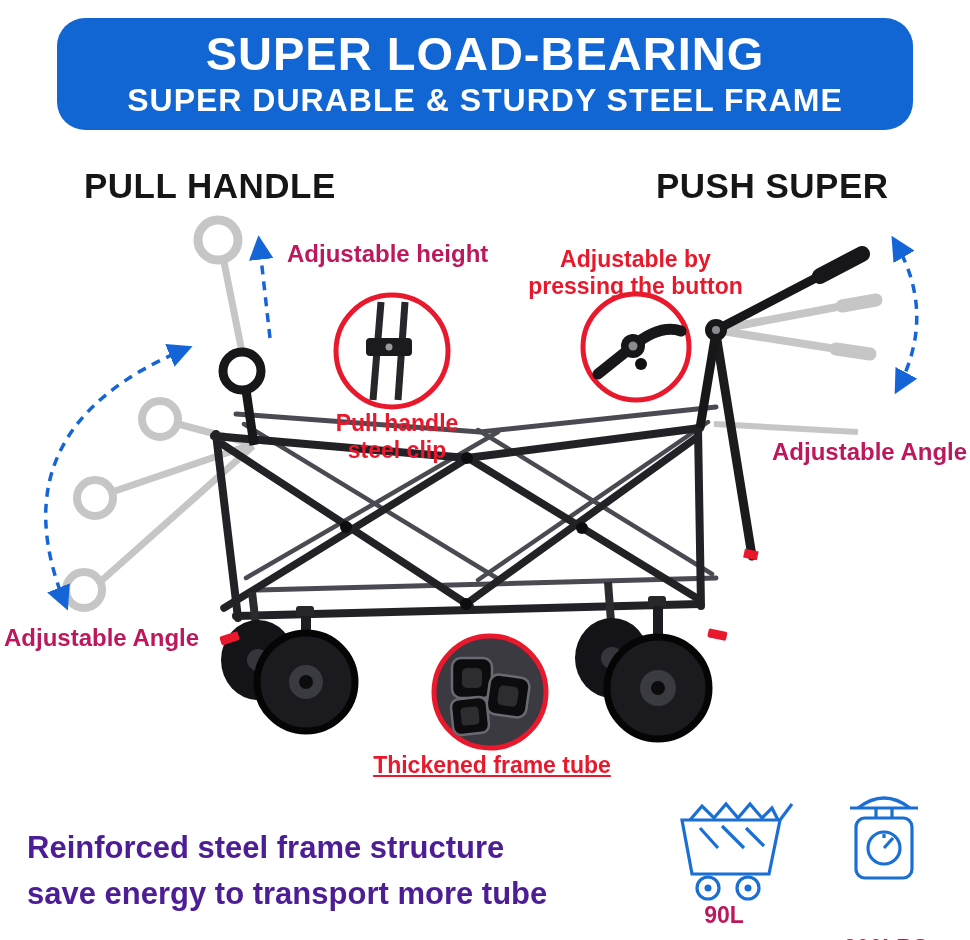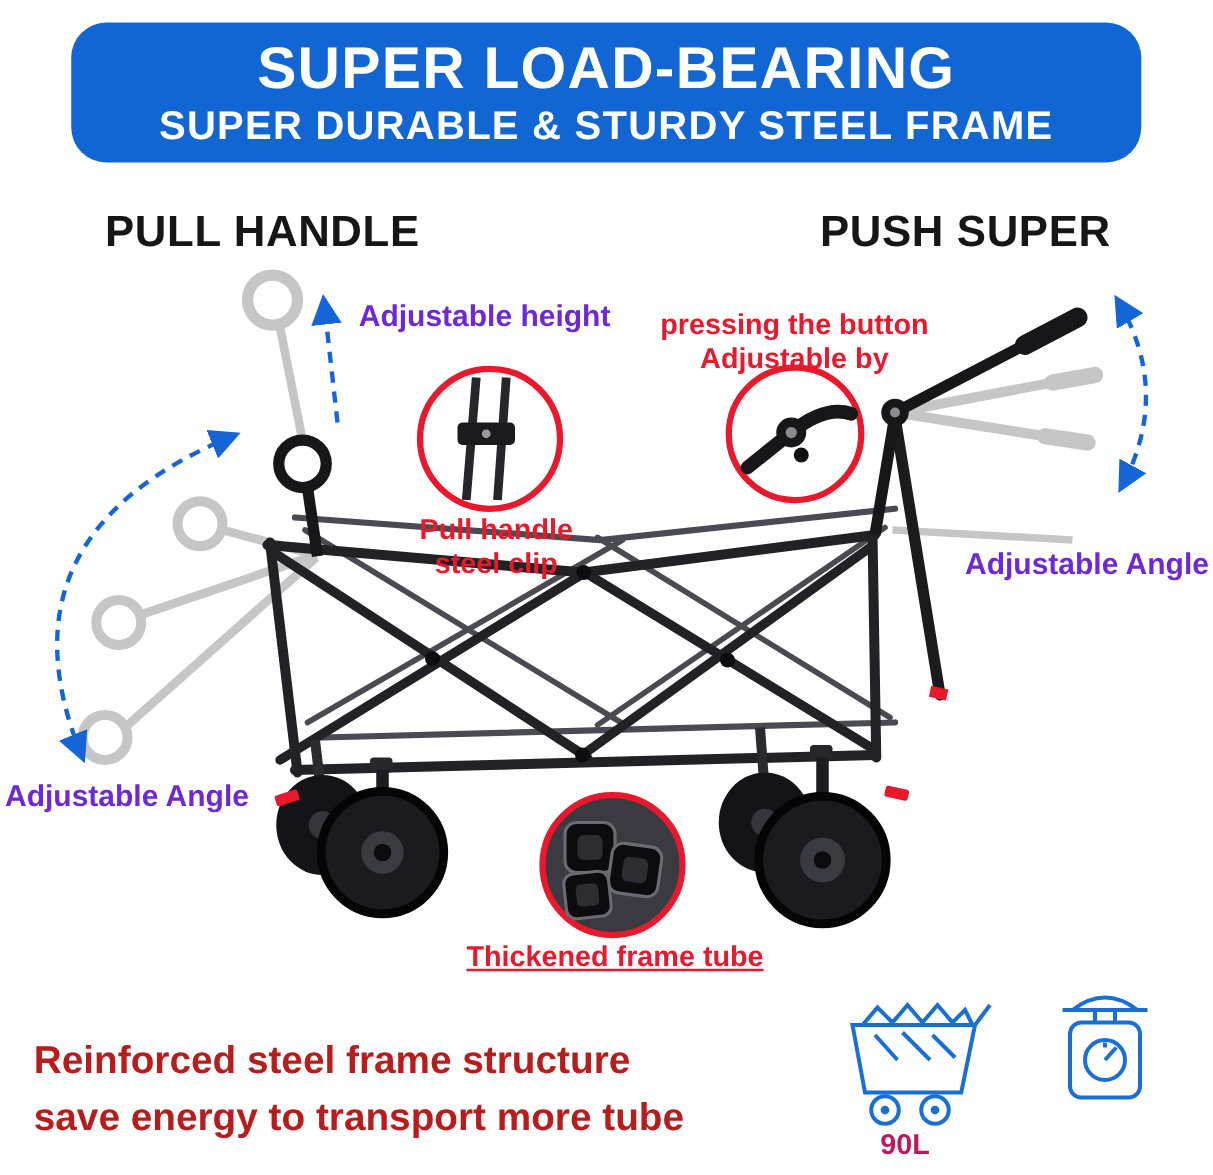--- a/index.html
+++ b/index.html
@@ -4,23 +4,23 @@
 <style>
   html,body{margin:0;padding:0;background:#fff;}
   .canvas{position:relative;width:970px;height:940px;background:#ffffff;overflow:hidden;
           font-family:"Liberation Sans",sans-serif;}
   .abs{position:absolute;}
   .banner{left:57px;top:18px;width:856px;height:112px;background:#1266d3;border-radius:28px;
           display:flex;flex-direction:column;align-items:center;justify-content:center;color:#fff;}
   .banner-title{font-size:47px;font-weight:800;letter-spacing:1px;line-height:1.08;}
   .banner-sub{font-size:32px;font-weight:800;letter-spacing:1px;line-height:1.15;margin-top:2px;}
   .heading{font-size:35px;font-weight:800;color:#161616;letter-spacing:0.5px;}
-  .blue-label{font-size:24px;font-weight:700;color:#6d28d9;}
+  .blue-label{font-size:24px;font-weight:700;color:#be185d;}
   .red-label{font-size:23px;font-weight:800;color:#e8192c;text-align:center;line-height:1.18;}
-  .footer-line{font-size:31px;font-weight:800;color:#b91c1c;}
+  .footer-line{font-size:31px;font-weight:800;color:#4c1d95;}
   .icon-label{font-size:23px;font-weight:800;color:#be185d;text-align:center;}
   svg{display:block;}
 </style>
 </head>
 <body>
 
 <div class="canvas">
 
   <svg class="abs" style="left:0;top:0;" width="970" height="940" viewBox="0 0 970 940">
     <defs>
@@ -167,22 +167,22 @@
     <div class="banner-title">SUPER LOAD-BEARING</div>
     <div class="banner-sub">SUPER DURABLE &amp; STURDY STEEL FRAME</div>
   </div>
 
   <div class="abs heading" style="left:84px;top:166px;">PULL HANDLE</div>
   <div class="abs heading" style="left:656px;top:166px;">PUSH SUPER</div>
 
   <div class="abs blue-label" style="left:287px;top:240px;">Adjustable height</div>
 
   <div class="abs red-label" style="left:508px;top:246px;width:255px;">
+    <div>Adjustable by</div>
     <div>pressing the button</div>
-    <div>Adjustable by</div>
   </div>
 
   <div class="abs red-label" style="left:322px;top:410px;width:150px;">
     <div>Pull handle</div>
     <div>steel clip</div>
   </div>
 
   <div class="abs blue-label" style="left:772px;top:438px;">Adjustable Angle</div>
 
   <div class="abs blue-label" style="left:4px;top:624px;">Adjustable Angle</div>

